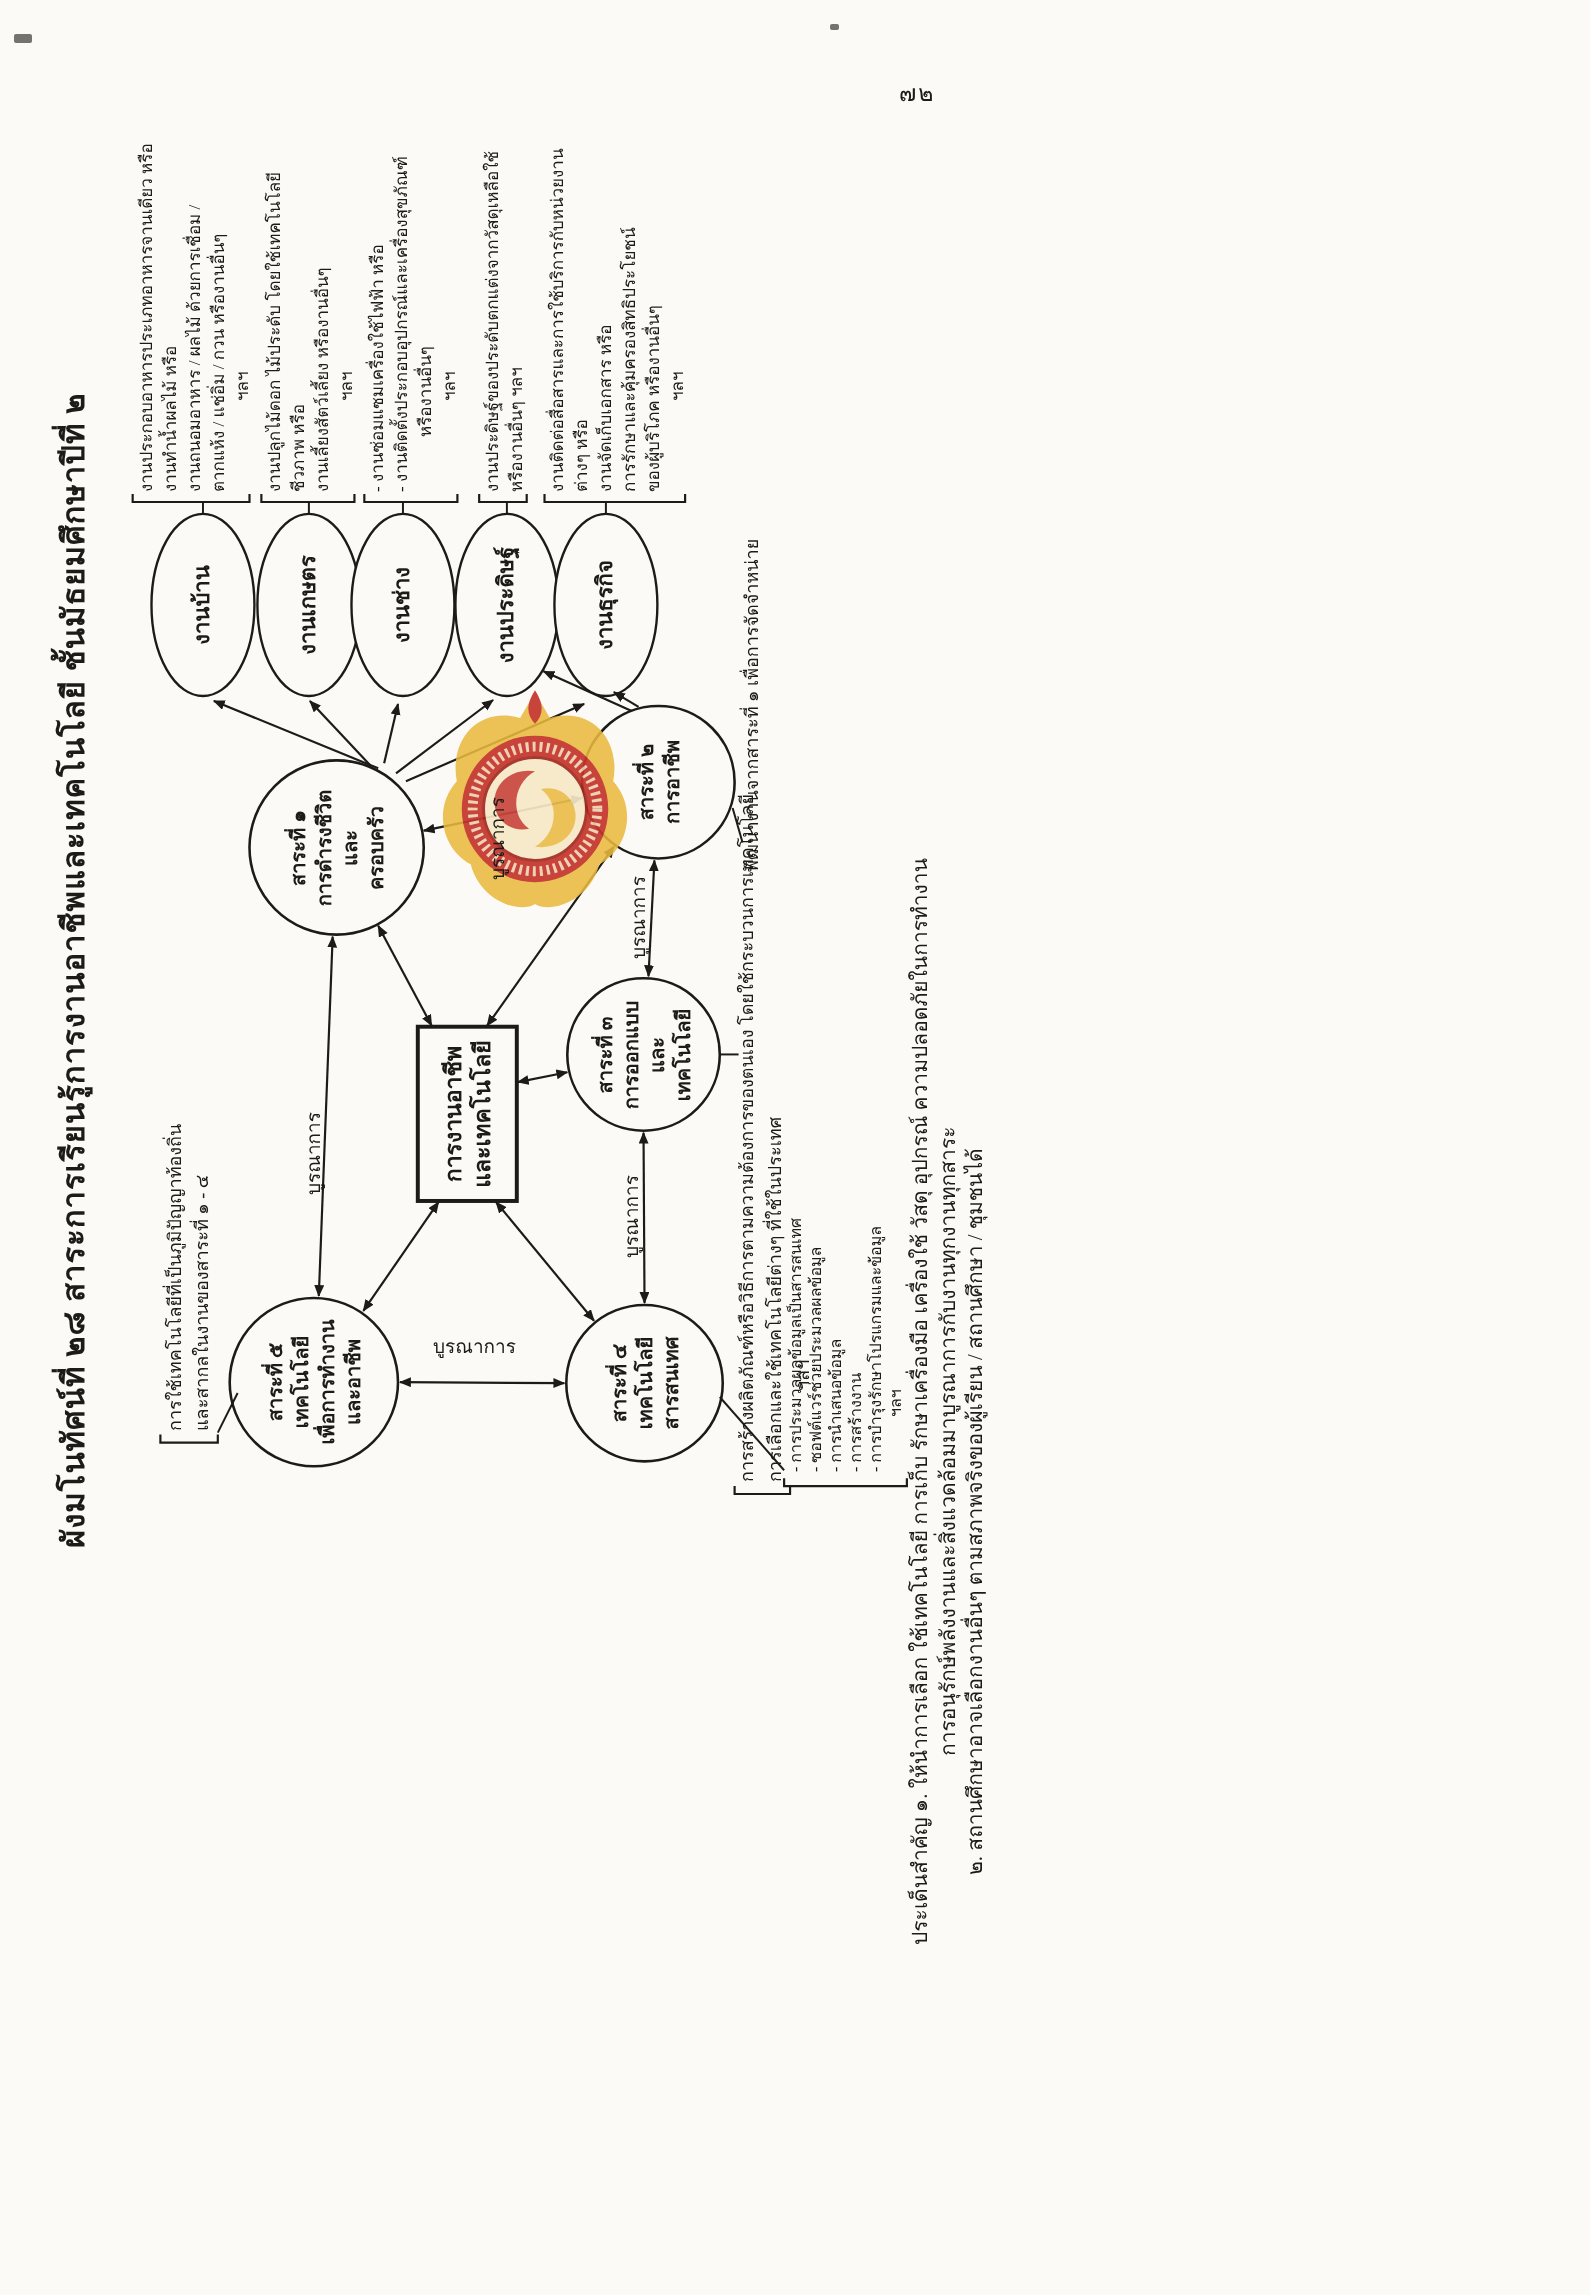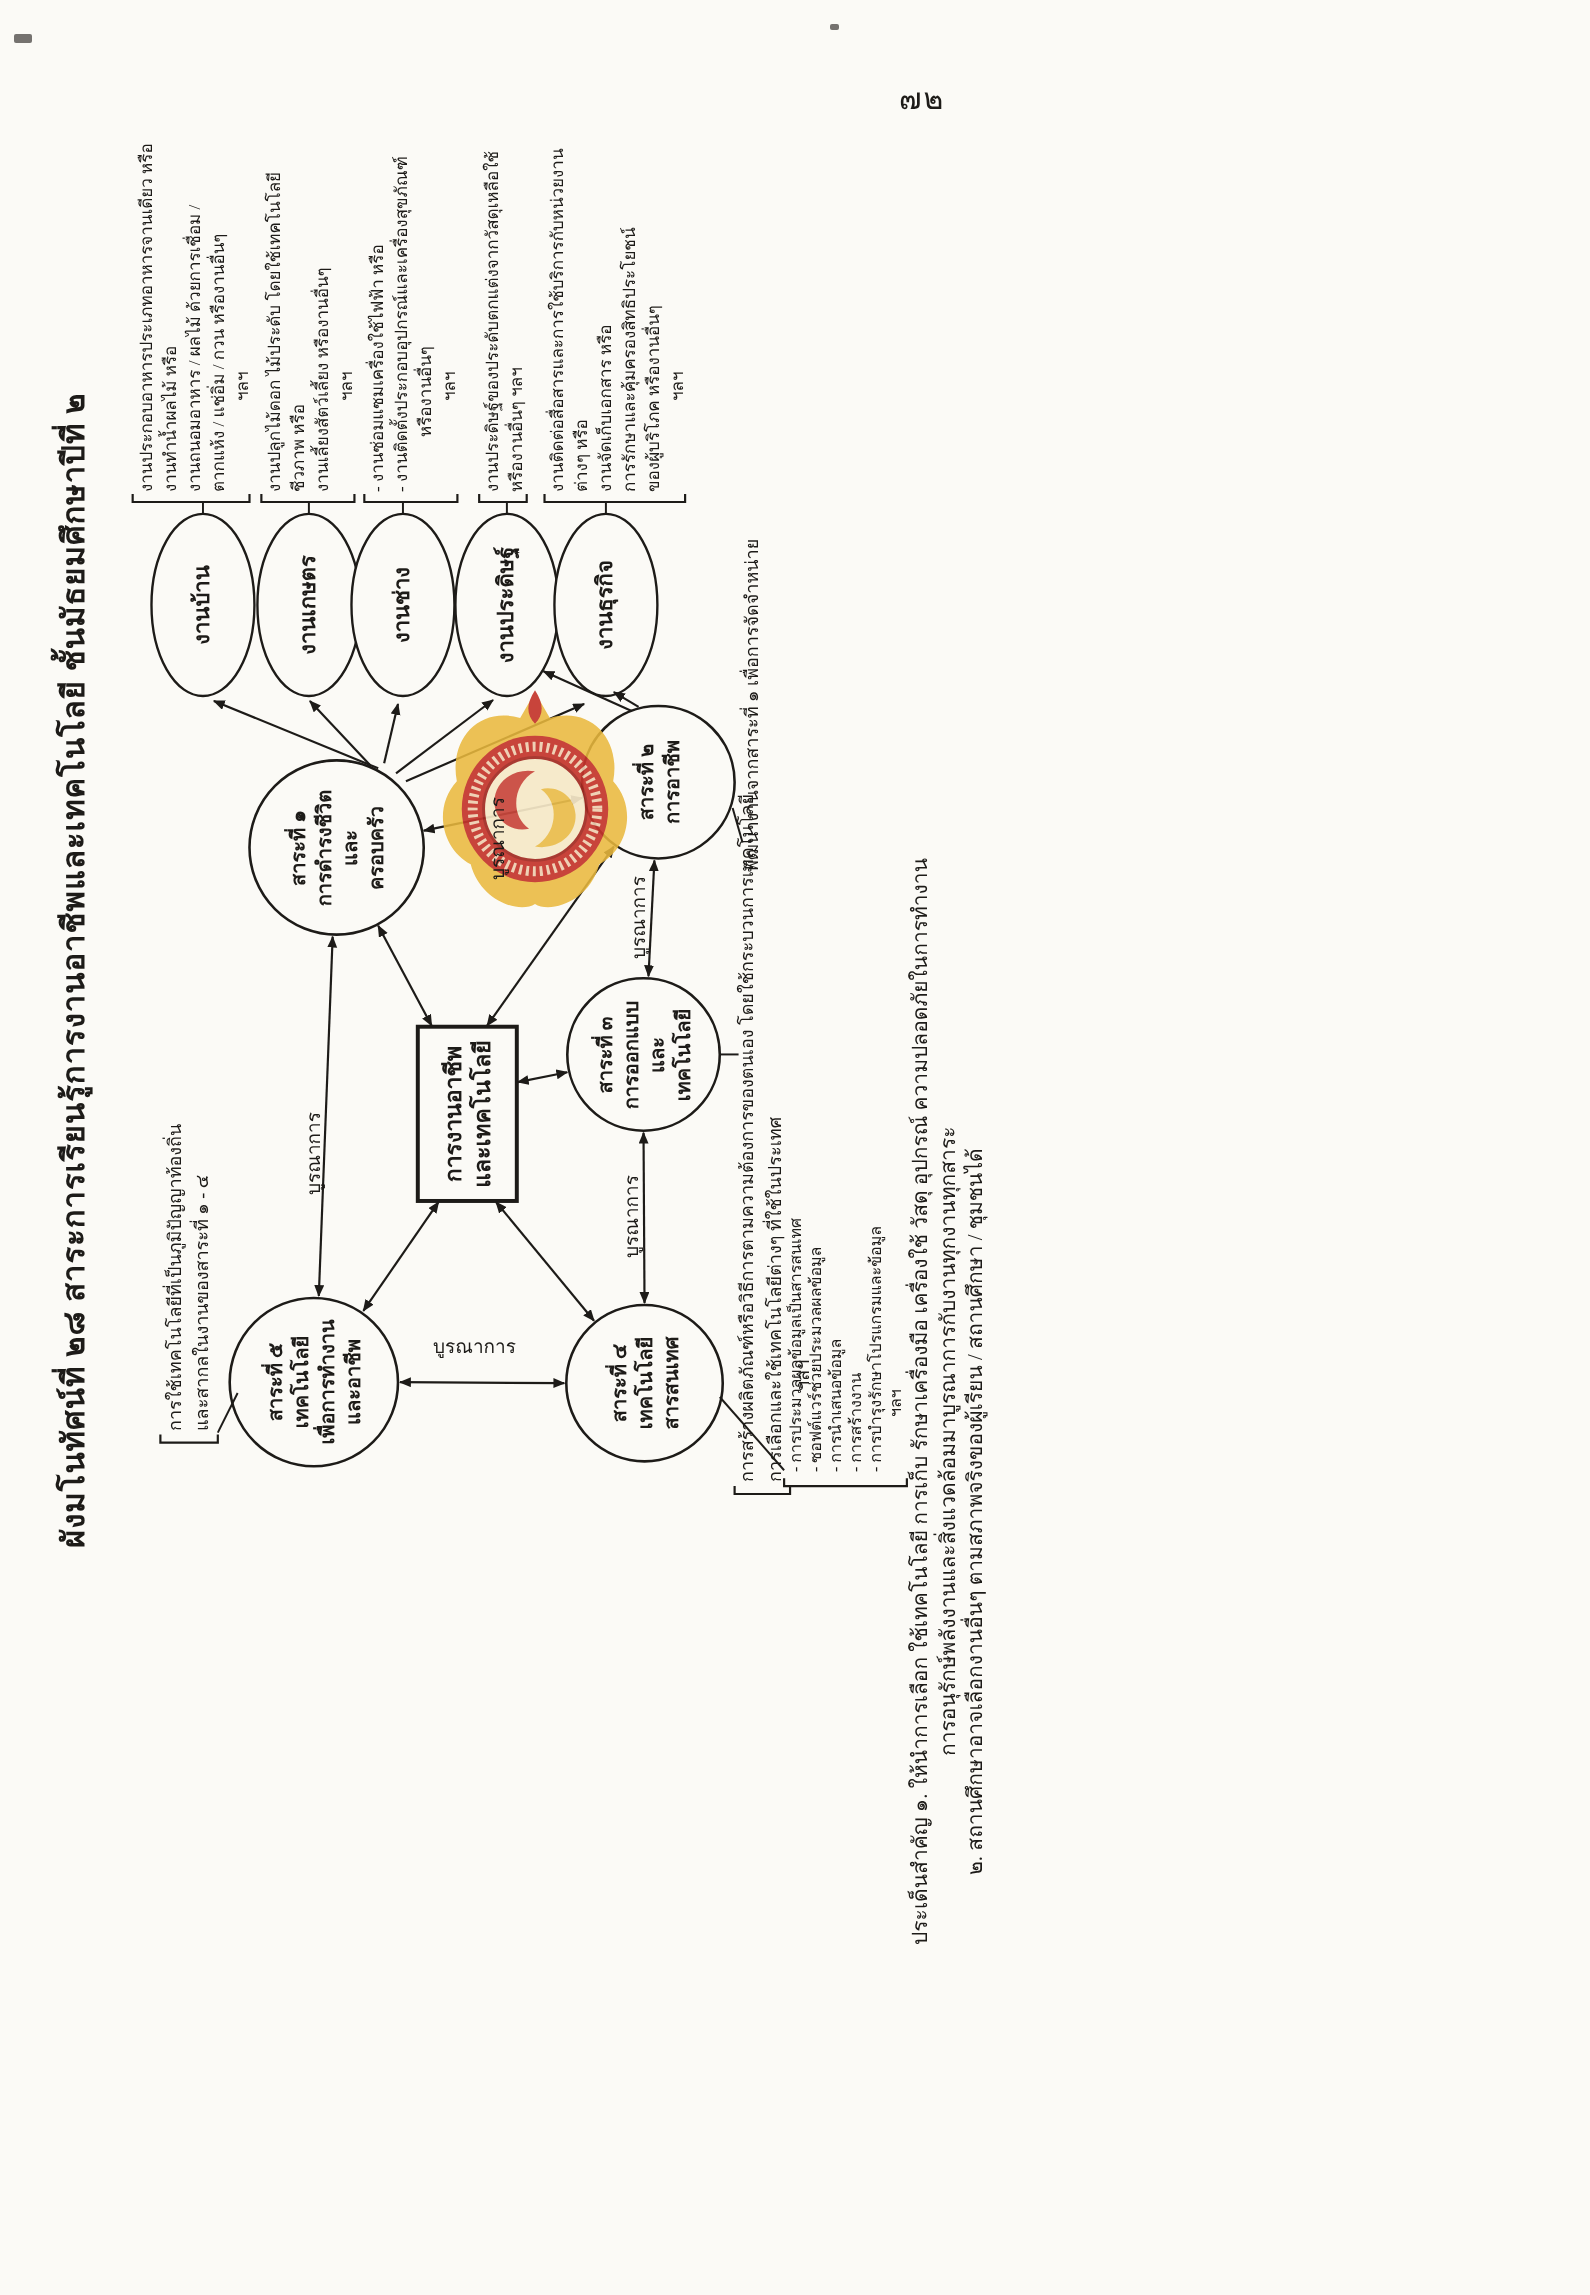--- a/index.html
+++ b/index.html
@@ -4,21 +4,21 @@
 <style>
   html,body{margin:0;padding:0;background:#e9e7e2}
   .page{position:relative;width:1591px;height:2296px;background:#fbfaf6;overflow:hidden;
         font-family:"Liberation Serif","DejaVu Serif",serif;color:#1d1b18}
   
   .land{position:absolute;left:0;top:0;width:2296px;height:1591px;
         transform-origin:0 0;transform:rotate(-90deg) translateX(-2296px)}
   .art{position:absolute;left:0;top:0}
   .t{position:absolute;white-space:nowrap}
   .title{font-size:31px;font-weight:bold;letter-spacing:1px}
-  .pageno{position:absolute;left:899px;top:75px;font-size:30px;letter-spacing:2px}
+  .pageno{position:absolute;left:899px;top:75px;font-size:23px;letter-spacing:2px}
   .blk{position:absolute;font-size:17px;line-height:24px}
   .blk div{white-space:nowrap}
   .blk-lg{font-size:18px;line-height:28px}
   .blk-md{font-size:18px;line-height:27px}
   .blk-sm{font-size:16px;line-height:20px}
   .ind{padding-left:91px}
   .ind-sm{padding-left:55px}
   .ctext{position:absolute;text-align:center;font-weight:bold;font-size:20px;line-height:26px}
   .otext{position:absolute;text-align:center;font-weight:bold;font-size:22px;line-height:26px}
   .boxtext{position:absolute;text-align:center;font-weight:bold;font-size:23px;line-height:29px}

